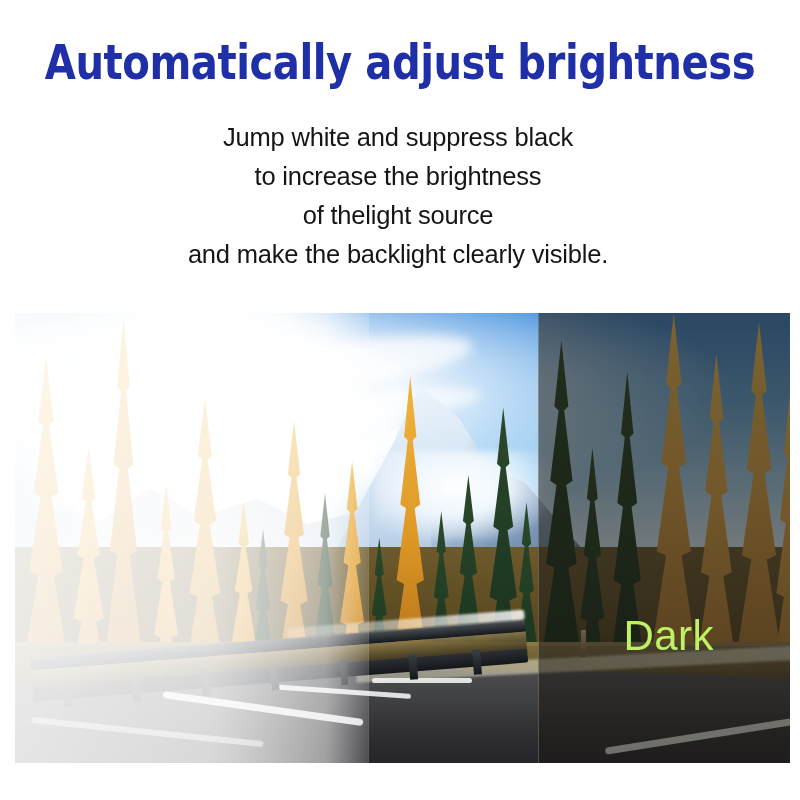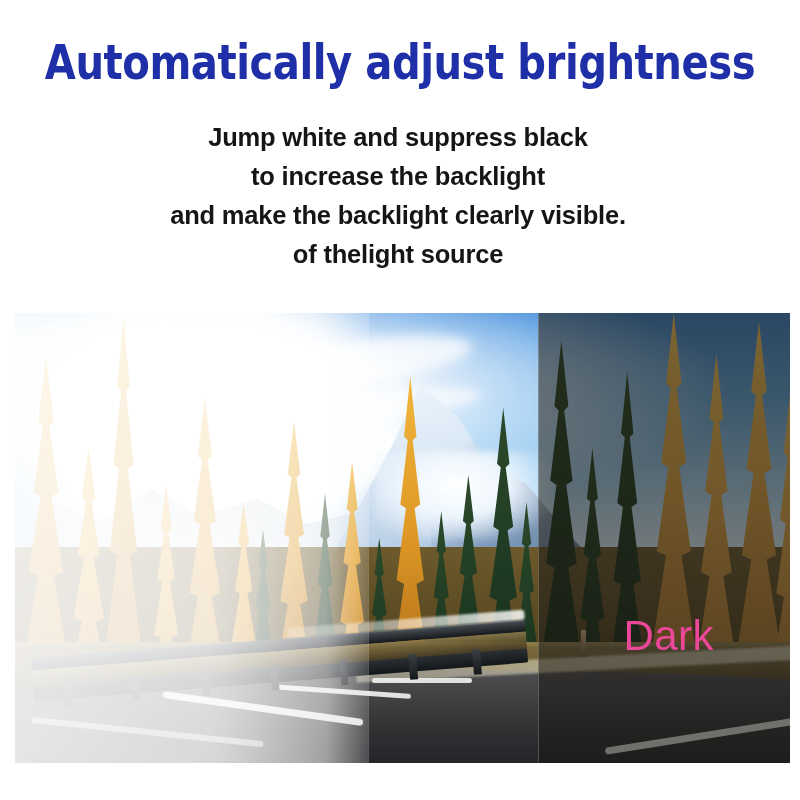--- a/index.html
+++ b/index.html
@@ -25,21 +25,21 @@
     transform:scaleX(0.93);
     transform-origin:center top;
     white-space:nowrap;
   }
 
   
   .subcopy{
     position:absolute;left:0;top:118px;width:796px;
     text-align:center;
     color:#151515;
-    font-weight:700;
+    font-weight:400;
     font-size:25.5px;
     line-height:39px;
     letter-spacing:-0.2px;
   }
   .subcopy .line{display:block;white-space:nowrap;}
 
   
   .photo{
     position:absolute;left:15px;top:313px;width:775px;height:450px;
     overflow:hidden;
@@ -204,21 +204,21 @@
     letter-spacing:.5px;
     white-space:nowrap;
   }
   .label-light{
     left:11%;top:66.5%;
     font-size:42px;color:#ffffff;
     text-shadow:0 1px 3px rgba(0,0,0,.45);
   }
   .label-dark{
     left:78.5%;top:66.5%;
-    font-size:42px;color:#ec4899;
+    font-size:42px;color:#bef264;
   }
 
   
   .hdr-badge{
     position:absolute;left:43.9%;top:65.5%;
     width:101px;height:101px;border-radius:50%;
     background:radial-gradient(62% 62% at 42% 34%,#2a90ea 0%,#1c7fdd 48%,#1471cd 100%);
     display:flex;align-items:center;justify-content:center;
   }
   .hdr-text{
@@ -229,23 +229,23 @@
 </style>
 </head>
 <body>
 
 <div id="page">
 
   <div class="headline">Automatically adjust brightness</div>
 
   <div class="subcopy">
     <span class="line">Jump white and suppress black</span>
-    <span class="line">to increase the backlight</span>
+    <span class="line">to increase the brightness</span>
+    <span class="line">of thelight source</span>
     <span class="line">and make the backlight clearly visible.</span>
-    <span class="line">of thelight source</span>
   </div>
 
   <div class="photo">
     <div class="scene">
 
       <div class="sky"></div>
       <div class="cloud c1"></div>
       <div class="cloud c2"></div>
       <div class="cloud c3"></div>
       <div class="cloud c4"></div>

